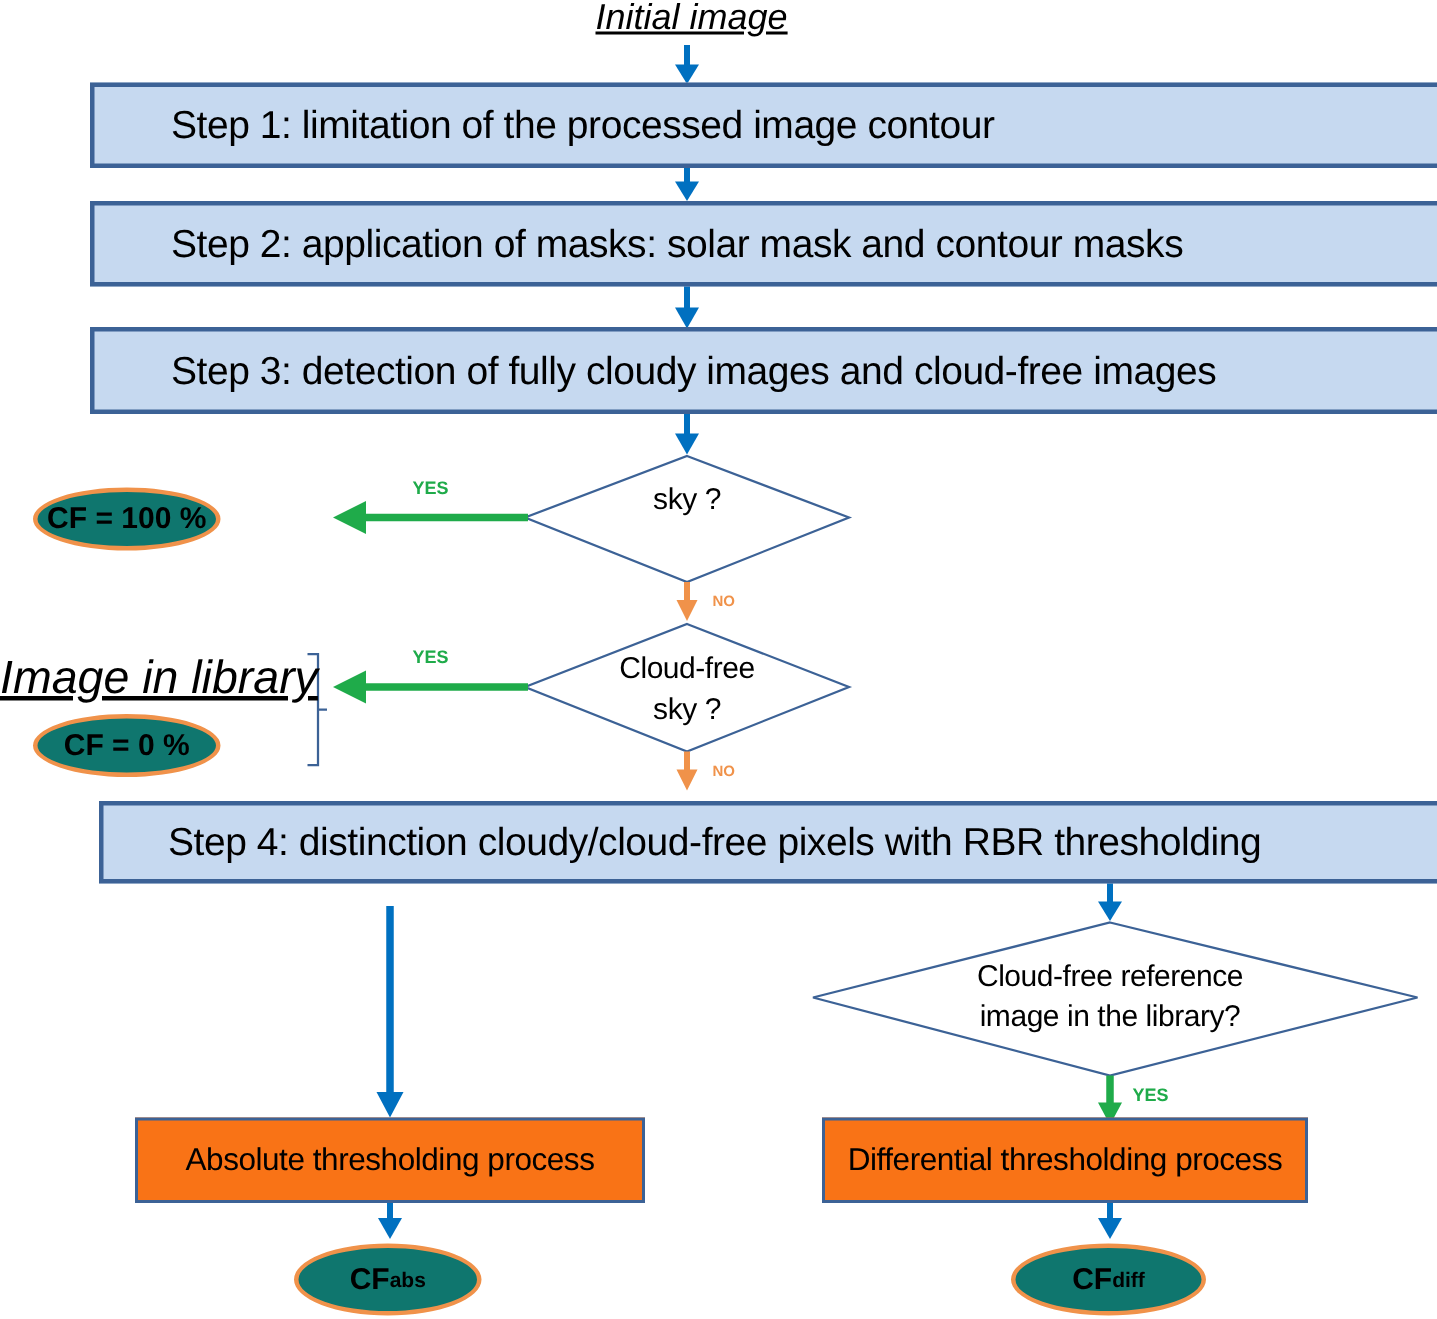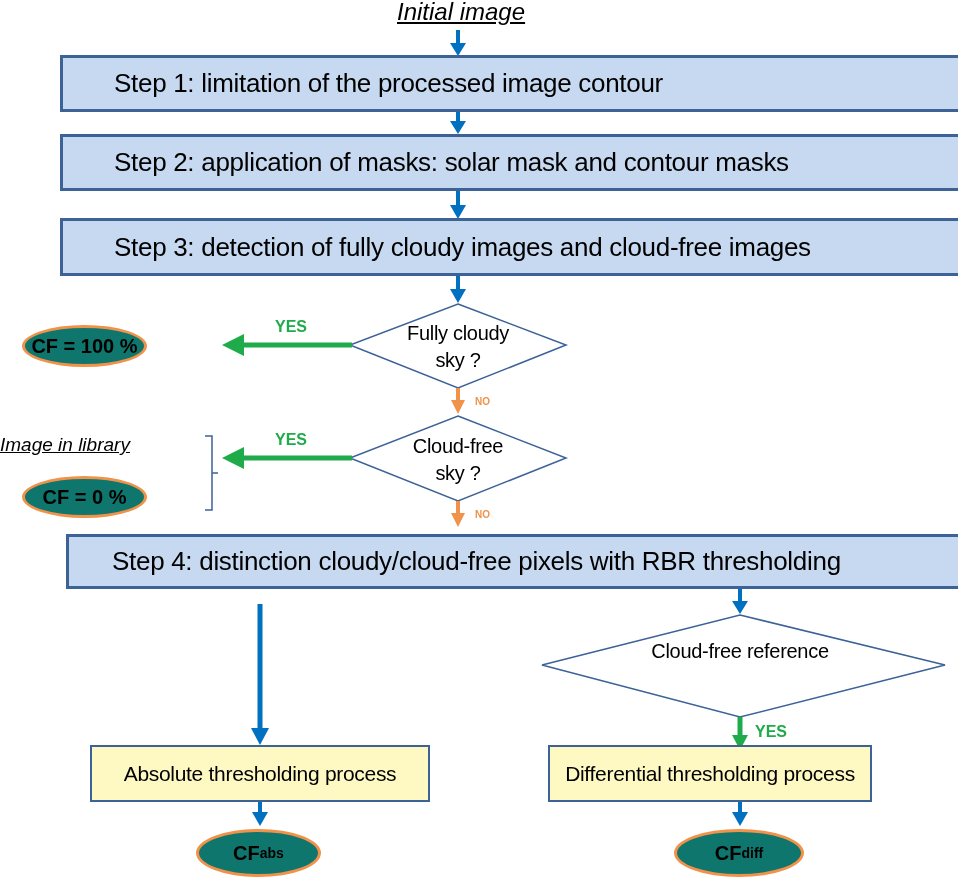--- a/index.html
+++ b/index.html
@@ -2,29 +2,29 @@
 <html><head>
 <meta charset="utf-8">
 <style>
   html, body { margin:0; padding:0; background:#ffffff; }
   body { width:958px; height:879px; position:relative; overflow:hidden;
          font-family:"Liberation Sans", sans-serif; color:#000; }
   svg#flow { position:absolute; left:0; top:0; }
   .step { position:absolute; background:#c6d9f0; border:3px solid #3c6296;
           box-sizing:border-box; font-size:26px; display:flex; align-items:center;
           white-space:nowrap; letter-spacing:-0.3px; }
-  .proc { position:absolute; background:#fef9c3; border:2px solid #3c6296;
+  .proc { position:absolute; background:#f97316; border:2px solid #3c6296;
           box-sizing:border-box; font-size:21px; display:flex; align-items:center;
           justify-content:center; white-space:nowrap; letter-spacing:-0.3px; }
   .oval { position:absolute; background:#0f766e; border:3px solid #f0924a;
           border-radius:50%; box-sizing:border-box; display:flex; align-items:center;
           justify-content:center; font-weight:bold; font-size:20px; white-space:nowrap; }
   .dtext { position:absolute; text-align:center; font-size:20px; line-height:27px;
            white-space:nowrap; letter-spacing:-0.3px; }
-  .yes { position:absolute; color:#1fab4a; font-weight:bold; font-size:16px; }
+  .yes { position:absolute; color:#1fab4a; font-weight:bold; font-size:12px; }
   .no  { position:absolute; color:#f0924a; font-weight:bold; font-size:10px; }
   .ital { position:absolute; font-style:italic; text-decoration:underline; font-size:24px;
           white-space:nowrap; }
   sub { font-size:14px; }
 </style>
 </head>
 <body>
 
 <svg id="flow" width="958" height="879">
   <defs>
@@ -110,41 +110,41 @@
   <span>Step 2:  application of masks: solar mask and contour masks</span>
 </div>
 <div class="step" style="left:60px;top:218px;width:915px;height:58px;padding-left:51px;">
   <span>Step 3:  detection of fully cloudy images and cloud-free images</span>
 </div>
 <div class="step" style="left:66px;top:534px;width:900px;height:55px;padding-left:43px;">
   <span>Step 4:  distinction cloudy/cloud-free pixels with RBR thresholding</span>
 </div>
 
 <div class="dtext" style="left:378px;top:320px;width:160px;">
-  <div>Fully cloudy</div>
   <div>sky ?</div>
 </div>
 <div class="dtext" style="left:378px;top:433px;width:160px;">
   <div>Cloud-free</div>
   <div>sky ?</div>
 </div>
 <div class="dtext" style="left:590px;top:638px;width:300px;text-align:center;">
   <div>Cloud-free reference</div>
+  <div>image in the library?</div>
 </div>
 
 <div class="yes" style="left:275px;top:318px;">YES</div>
 <div class="yes" style="left:275px;top:431px;">YES</div>
 <div class="yes" style="left:755px;top:723px;">YES</div>
 <div class="no" style="left:475px;top:396px;">NO</div>
 <div class="no" style="left:475px;top:509px;">NO</div>
 
 <div class="oval" style="left:22px;top:325px;width:125px;height:42px;">
   <span>CF = 100 %</span>
 </div>
-<div class="ital" style="left:0px;top:434px;font-size:19px;">Image in library</div>
+<div class="ital" style="left:0px;top:434px;font-size:31px;">Image in library</div>
 <div class="oval" style="left:22px;top:476px;width:125px;height:42px;">
   <span>CF = 0 %</span>
 </div>
 
 <div class="proc" style="left:90px;top:745px;width:340px;height:57px;">
   <span>Absolute thresholding process</span>
 </div>
 <div class="proc" style="left:548px;top:745px;width:324px;height:57px;">
   <span>Differential thresholding process</span>
 </div>

